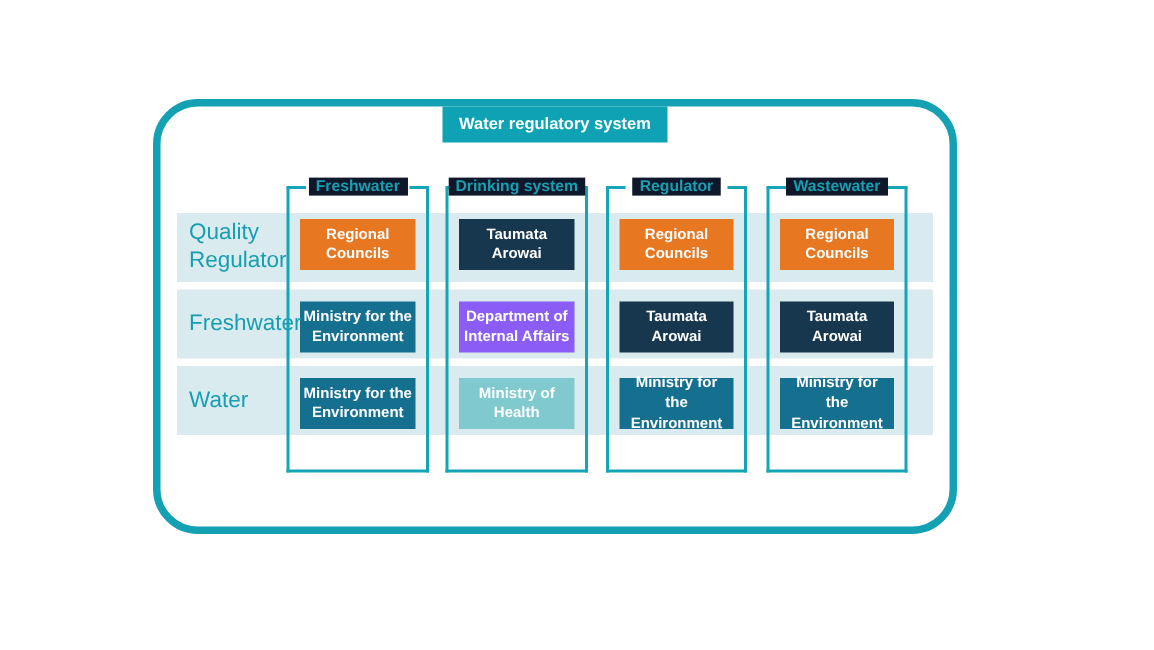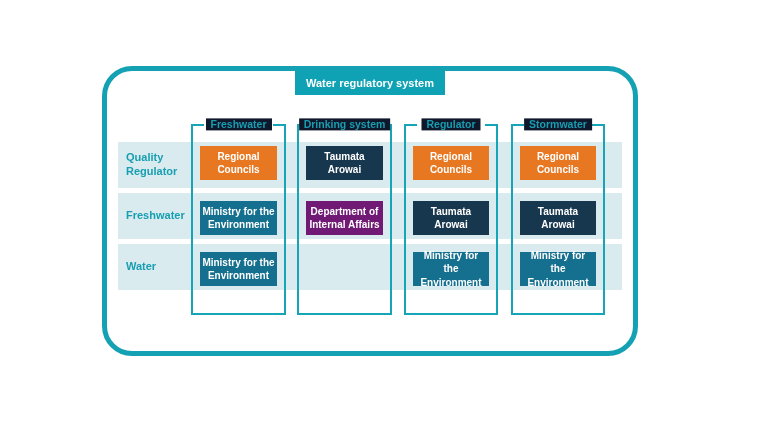--- a/index.html
+++ b/index.html
@@ -25,21 +25,21 @@
   }
   
   .band{
     position:absolute;left:118px;width:504px;height:46px;
     background:#D9EBEF;z-index:1;
   }
   .band.b1{top:142px}.band.b2{top:193px}.band.b3{top:244px}
   .row-label{
     position:absolute;left:126px;width:60px;height:46px;
     display:flex;align-items:center;
-    color:#179EB1;font-size:11px;font-weight:bold;line-height:1.25;
+    color:#179EB1;font-size:15px;font-weight:normal;line-height:1.25;
     z-index:3;
   }
   .row-label.b1{top:142px}.row-label.b2{top:193px}.row-label.b3{top:244px}
   
   .column{
     position:absolute;top:125px;height:190px;box-sizing:border-box;
     border-left:2px solid #16A5B6;border-right:2px solid #16A5B6;
     border-bottom:2px solid #16A5B6;
     z-index:2;
   }
@@ -92,34 +92,35 @@
     <div class="cell r1" style="background-color: rgb(232, 119, 34);">Regional Councils</div>
     <div class="cell r2" style="background-color: rgb(21, 112, 143);">Ministry for the Environment</div>
     <div class="cell r3" style="background-color: rgb(21, 112, 143);">Ministry for the Environment</div>
   </div>
 
   <div class="column col2">
     <div class="bracket-stub left"></div>
     <div class="bracket-stub right"></div>
     <div class="col-label">Drinking system</div>
     <div class="cell r1" style="background-color: rgb(23, 55, 78);">Taumata Arowai</div>
-    <div class="cell r2" style="background-color: #701a75;">Department of Internal Affairs</div>
+    <div class="cell r2" style="background-color: #8b5cf6;">Department of Internal Affairs</div>
+    <div class="cell r3" style="background-color: rgb(127, 201, 207);">Ministry of Health</div>
   </div>
 
   <div class="column col3">
     <div class="bracket-stub left"></div>
     <div class="bracket-stub right"></div>
     <div class="col-label">Regulator</div>
     <div class="cell r1" style="background-color: rgb(232, 119, 34);">Regional Councils</div>
     <div class="cell r2" style="background-color: rgb(23, 55, 78);">Taumata Arowai</div>
     <div class="cell r3" style="background-color: rgb(21, 112, 143);">Ministry for the Environment</div>
   </div>
 
   <div class="column col4">
     <div class="bracket-stub left"></div>
     <div class="bracket-stub right"></div>
-    <div class="col-label">Stormwater</div>
+    <div class="col-label">Wastewater</div>
     <div class="cell r1" style="background-color: rgb(232, 119, 34);">Regional Councils</div>
     <div class="cell r2" style="background-color: rgb(23, 55, 78);">Taumata Arowai</div>
     <div class="cell r3" style="background-color: rgb(21, 112, 143);">Ministry for the Environment</div>
   </div>
 
 </div>
 
 </body></html>

